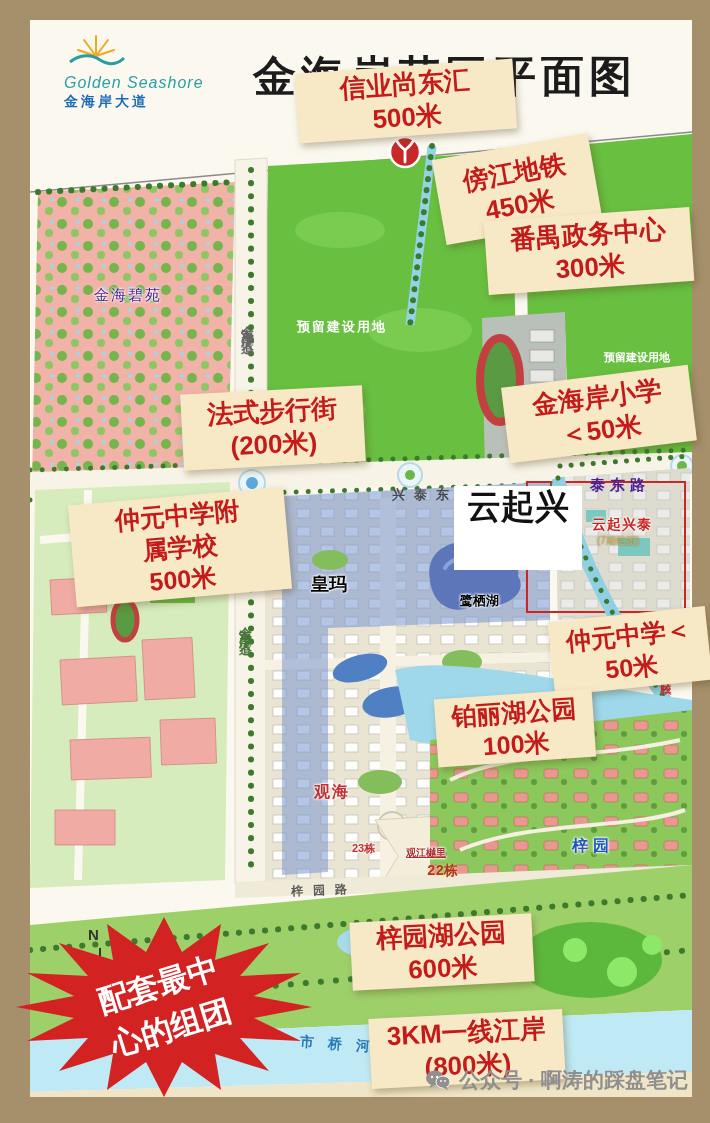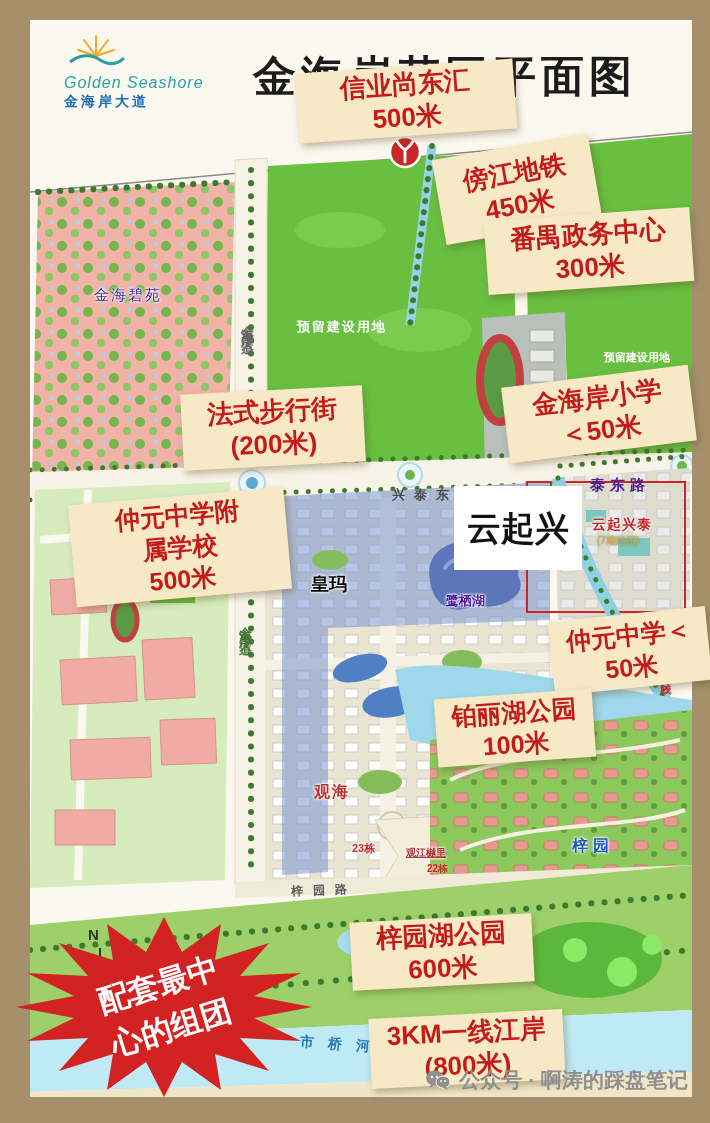--- a/index.html
+++ b/index.html
@@ -27,45 +27,45 @@
   #a3{left:505px;top:376px;width:188px;height:76px;transform:rotate(-7deg);font-size:26px}
   #a4{left:182px;top:390px;width:182px;height:76px;transform:rotate(-3deg);font-size:26px}
   #a5{left:72px;top:496px;width:216px;height:102px;transform:rotate(-5deg);font-size:25px}
   #a6{left:551px;top:614px;width:158px;height:74px;transform:rotate(-6deg);font-size:25px}
   #a7{left:436px;top:694px;width:158px;height:68px;transform:rotate(-4deg);font-size:25px}
   #a8{left:351px;top:918px;width:182px;height:68px;transform:rotate(-3deg);font-size:26px}
   #a9{left:370px;top:1014px;width:194px;height:70px;transform:rotate(-3deg);font-size:26px}
 
   #callout{position:absolute;left:454px;top:486px;width:128px;height:84px;background:#ffffff;
            color:#111;font-size:34px;font-weight:bold;line-height:1.2;text-align:center;
-           display:flex;flex-direction:column;justify-content:center;z-index:25;}
+           display:flex;flex-direction:row;justify-content:center;z-index:25;}
 
   
   .ml{position:absolute;white-space:nowrap;z-index:10;}
   .halo{text-shadow:0 0 3px #fff,0 0 3px #fff,0 0 2px #fff;}
   #ml-reserved{left:297px;top:318px;color:#fff;font-weight:bold;font-size:13px;letter-spacing:2px;}
   #ml-develop{left:511px;top:210px;color:#2f6e1a;font-weight:bold;font-size:12px;letter-spacing:3px;}
   #ml-reserved2{left:604px;top:350px;color:#fff;font-weight:bold;font-size:11px;}
   #ml-biyuan{left:94px;top:286px;color:#4c1d95;font-weight:normal;font-size:15px;letter-spacing:2px;}
   .vtext{writing-mode:vertical-rl;text-orientation:upright;}
   #ml-ave1{left:238px;top:315px;color:#666;font-weight:bold;font-size:13px;letter-spacing:4px;}
   #ml-ave2{left:236px;top:616px;color:#45763a;font-weight:bold;font-size:13px;letter-spacing:4px;}
   #ml-xingtai{left:392px;top:486px;color:#4a4a4a;font-weight:bold;font-size:13px;letter-spacing:9px;}
   #ml-taidong{left:590px;top:476px;color:#4c1d95;font-weight:bold;font-size:15px;letter-spacing:5px;}
   #ml-ziyuanroad{left:291px;top:882px;color:#5a5a5a;font-weight:bold;font-size:12px;letter-spacing:10px;transform:rotate(-2deg);}
   #ml-campus{left:658px;top:674px;color:#c23333;font-weight:bold;font-size:11px;}
   #ml-river{left:300px;top:1036px;color:#2a7ab8;font-weight:bold;font-size:14px;letter-spacing:14px;transform:rotate(4deg);}
   #ml-yunqi{left:592px;top:516px;color:#cc2222;font-weight:bold;font-size:14px;letter-spacing:1px;}
   #ml-yunqisub{left:597px;top:534px;color:#d4b84a;font-weight:normal;font-size:10px;text-shadow:0 0 2px #555;}
   #ml-huangma{left:311px;top:572px;color:#000000;font-weight:bold;font-size:18px;}
-  #ml-lake{left:446px;top:592px;color:#4c1d95;font-weight:bold;font-size:13px;}
+  #ml-lake{left:460px;top:592px;color:#000000;font-weight:bold;font-size:13px;}
   #ml-guanhai{left:314px;top:782px;color:#c03030;font-weight:bold;font-size:16px;letter-spacing:2px;}
   #ml-b23{left:352px;top:841px;color:#c03030;font-weight:bold;font-size:11px;}
   #ml-guanjiang{left:406px;top:846px;color:#b03030;font-weight:bold;font-size:10px;text-decoration:underline;}
-  #ml-b22{left:427px;top:862px;color:#b03030;font-weight:bold;font-size:10px;text-shadow:0 0 2px #ffe878;}
+  #ml-b22{left:427px;top:862px;color:#b03030;font-weight:bold;font-size:14px;text-shadow:0 0 2px #ffe878;font-family:Liberation Mono, monospace;}
   #ml-ziyuan{left:572px;top:836px;color:#1a5ab8;font-weight:bold;font-size:16px;letter-spacing:5px;text-align:center;}
 
   
   #starburst{position:absolute;left:14px;top:912px;width:302px;height:190px;z-index:40;}
   #starburst .txt{position:absolute;left:28px;top:32px;width:246px;height:126px;color:#fff;
       font-weight:bold;font-size:31px;line-height:1.45;text-align:center;
       transform:rotate(-17deg);display:flex;flex-direction:column;justify-content:center;}
 
   
   #compass{position:absolute;left:88px;top:926px;color:#333;font-size:15px;font-weight:bold;

